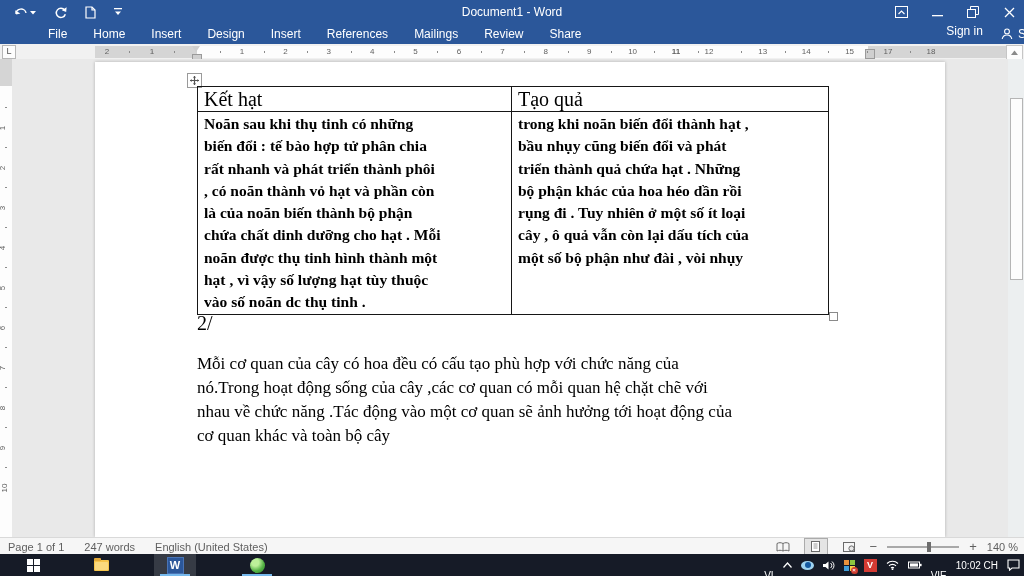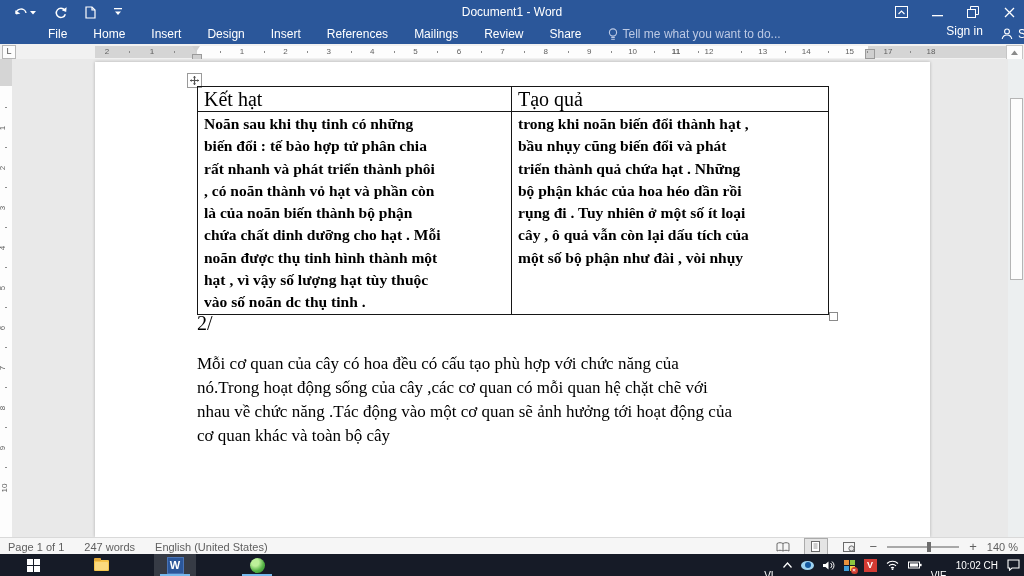--- a/index.html
+++ b/index.html
@@ -42,21 +42,21 @@
   .scrolltop{position:absolute;right:1px;top:1px;width:15px;height:13px;background:#fdfdfd;
              border:1px solid #c6c6c6;display:flex;align-items:center;justify-content:center;}
 
   
   .docarea{position:absolute;left:0;top:59px;width:1024px;height:478px;background:#e9e9e9;overflow:hidden;}
   .vruler{position:absolute;left:0;top:0;width:12px;height:478px;background:#d5d5d5;}
   .vruler .white{position:absolute;left:0;top:27px;width:12px;height:451px;background:#fdfdfd;}
   .vnum{position:absolute;left:1px;font-size:8px;color:#5f5f5f;transform:rotate(-90deg);line-height:10px;}
   .vtick{position:absolute;left:5px;width:2px;height:1px;background:#8b8b8b;}
   .page{position:absolute;left:95px;top:3px;width:835px;height:475px;background:#fff;
-        box-shadow:0 0 3px rgba(0,0,0,.25);}
+        box-shadow:0 0 3px rgba(0,0,0,.25);padding-left:15px;}
   .doc-table{position:absolute;left:102px;top:24px;width:631px;border-collapse:collapse;table-layout:fixed;}
   .doc-table th,.doc-table td{border:1px solid #161616;vertical-align:top;text-align:left;
         font-weight:normal;padding:0 6px;}
   .doc-table th{font-size:20px;line-height:24px;height:24px;}
   .doc-table td{font-size:15.5px;font-weight:bold;line-height:22.3px;height:201px;
         white-space:pre-line;padding-top:1px;}
   .movehandle{position:absolute;left:92px;top:11px;width:13px;height:13px;background:#fff;
         border:1px solid #9a9a9a;display:flex;align-items:center;justify-content:center;}
   .resizehandle{position:absolute;left:734px;top:250px;width:7px;height:7px;background:#fff;border:1px solid #8a8a8a;}
   .section-label{position:absolute;left:102px;top:250px;font-size:20px;color:#000;}
@@ -170,28 +170,20 @@
     <div class="tabs">
       <span class="tab">File</span>
       <span class="tab">Home</span>
       <span class="tab">Insert</span>
       <span class="tab">Design</span>
       <span class="tab">Insert</span>
       <span class="tab">References</span>
       <span class="tab">Mailings</span>
       <span class="tab">Review</span>
       <span class="tab">Share</span>
-    </div>
-    <div class="tellme">
-      <svg width="10" height="13" viewBox="0 0 10 13">
-        <circle cx="5" cy="4.5" r="3.6" fill="none" stroke="#bcc9e4" stroke-width="1.1"></circle>
-        <rect x="3.2" y="9" width="3.6" height="1" fill="#bcc9e4"></rect>
-          <rect x="3.2" y="10.8" width="3.6" height="1" fill="#bcc9e4"></rect>
-      </svg>
-      <span>Tell me what you want to do...</span>
     </div>
     <div class="account">
       <span>Sign in</span>
       <span class="share">
         <svg width="12" height="12" viewBox="0 0 12 12">
           <circle cx="6" cy="3.4" r="2.4" fill="none" stroke="#fff" stroke-width="1.1"></circle>
           <path d="M1.2 11 C1.8 8 4 7 6 7 C8 7 10.2 8 10.8 11" fill="none" stroke="#fff" stroke-width="1.1"></path>
         </svg>
         <span>Share</span>
       </span>

